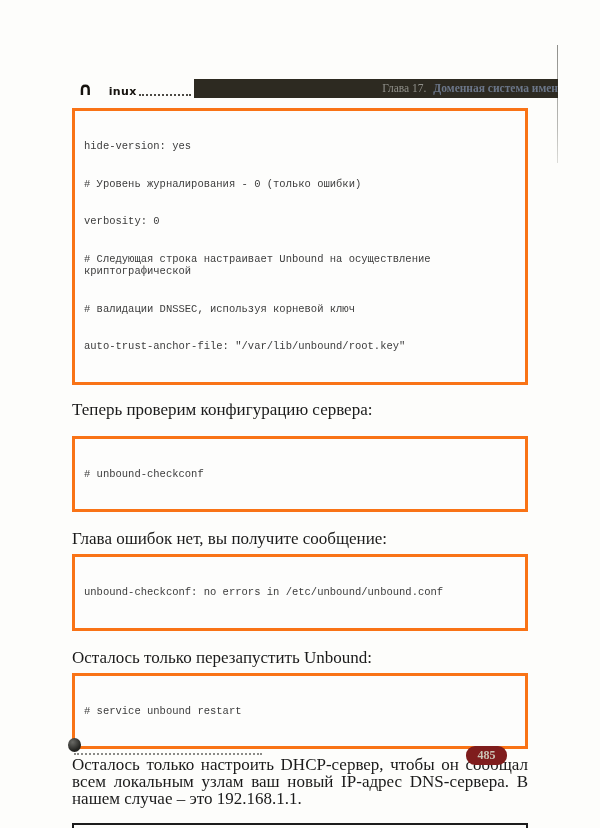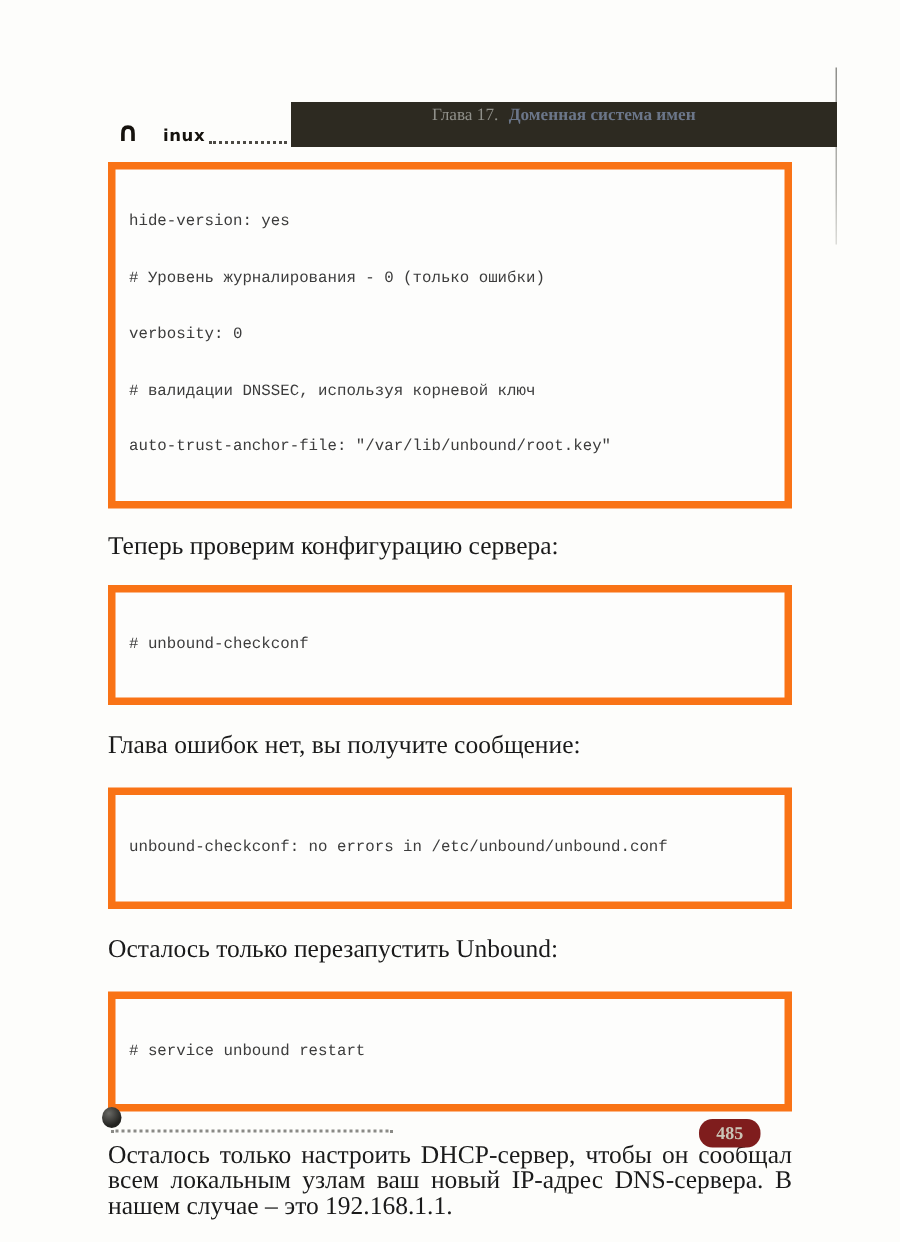--- a/index.html
+++ b/index.html
@@ -19,39 +19,39 @@
   
   .header{
     position:absolute;left:78px;top:77px;right:42px;height:21px;
     display:flex;align-items:flex-end;
   }
   .logo{display:flex;align-items:baseline;color:#15120d;white-space:nowrap;}
   .logo-cap{font-family:"DejaVu Sans",sans-serif;font-weight:bold;font-size:18px;line-height:18px;}
   .logo-rest{font-family:"DejaVu Sans",sans-serif;font-weight:bold;font-size:11px;letter-spacing:.4px;padding-left:16px;}
   .header-dots{width:52px;border-bottom:2px dotted #4c4a44;margin:0 3px 2px 2px;}
   .chapter-bar{
-    flex:1;height:30px;line-height:19px;
+    flex:1;height:19px;line-height:19px;
     background:#2d2a21;
-    text-align:center;font-size:11.5px;white-space:nowrap;
+    text-align:right;font-size:11.5px;white-space:nowrap;
   }
   .chapter-prefix{color:#90908a;}
   .chapter-title{color:#6b7689;font-weight:bold;margin-left:4px;}
   
   .content{position:absolute;left:72px;top:108px;width:456px;}
   .codeblock{
     box-sizing:border-box;
-    border:5px solid #f97316;background:#fdfdfc;
+    border:3px solid #f97316;background:#fdfdfc;
     padding:4px 9px;
     font-family:"Liberation Mono","DejaVu Sans Mono",monospace;
     font-size:10.5px;line-height:12.5px;color:#3c3c3c;
     white-space:pre-wrap;
   }
   .para{margin:0;font-size:17px;line-height:17px;color:#1a1a1a;}
   .just{text-align:justify;}
-  .mt16{margin-top:16px;} .mt17{margin-top:20px;} .mt18{margin-top:18px;}
+  .mt16{margin-top:16px;} .mt17{margin-top:7px;} .mt18{margin-top:18px;}
   .section-heading{
     margin-top:16px;
     border:2px solid #1c1c1c;
     padding:4px 6px 5px 7px;
     font-size:17.5px;font-weight:bold;line-height:21px;
     white-space:nowrap;
   }
   .section-heading .em{font-style:italic;}
   
   .footer-mark{
@@ -89,20 +89,21 @@
       <span class="chapter-title">Доменная система имен</span>
     </div>
   </div>
 
   <div class="content">
 
     <div class="codeblock">
       <div>hide-version: yes</div>
       <div># Уровень журналирования - 0 (только ошибки)</div>
       <div>verbosity: 0</div>
+      <div># Следующая строка настраивает Unbound на осуществление криптографической</div>
       <div># валидации DNSSEC, используя корневой ключ</div>
       <div>auto-trust-anchor-file: "/var/lib/unbound/root.key"</div>
     </div>
 
     <p class="para mt16">Теперь проверим конфигурацию сервера:</p>
 
     <div class="codeblock mt18">
       <div># unbound-checkconf</div>
     </div>
 

